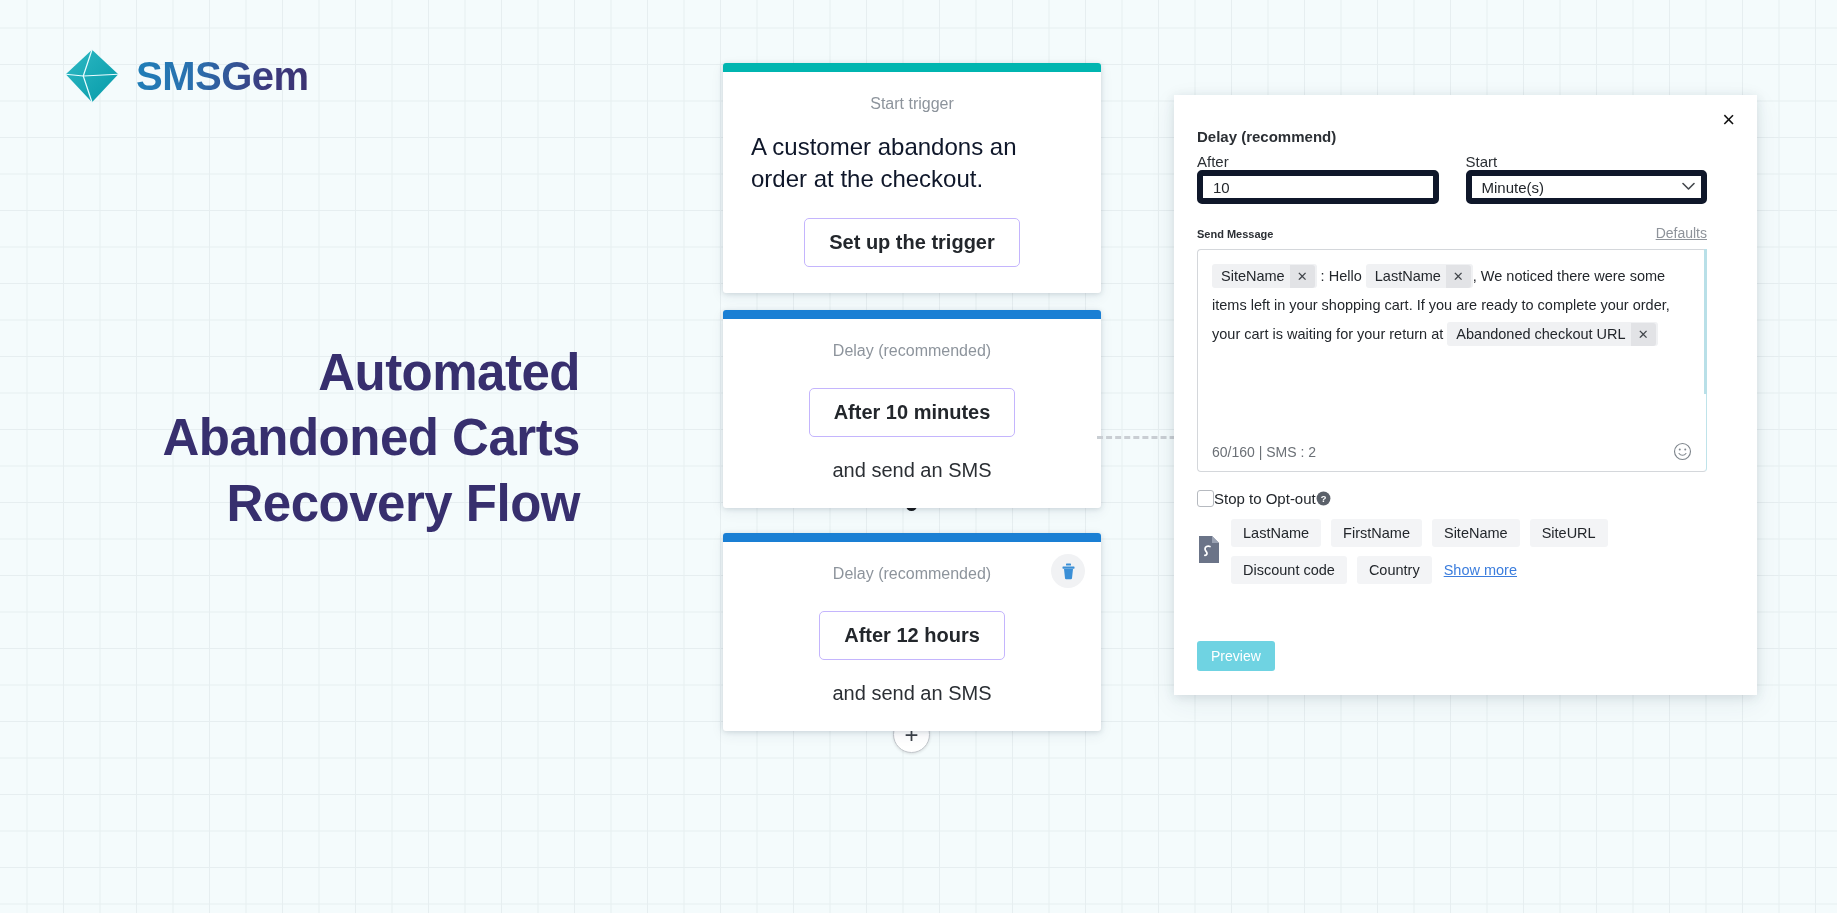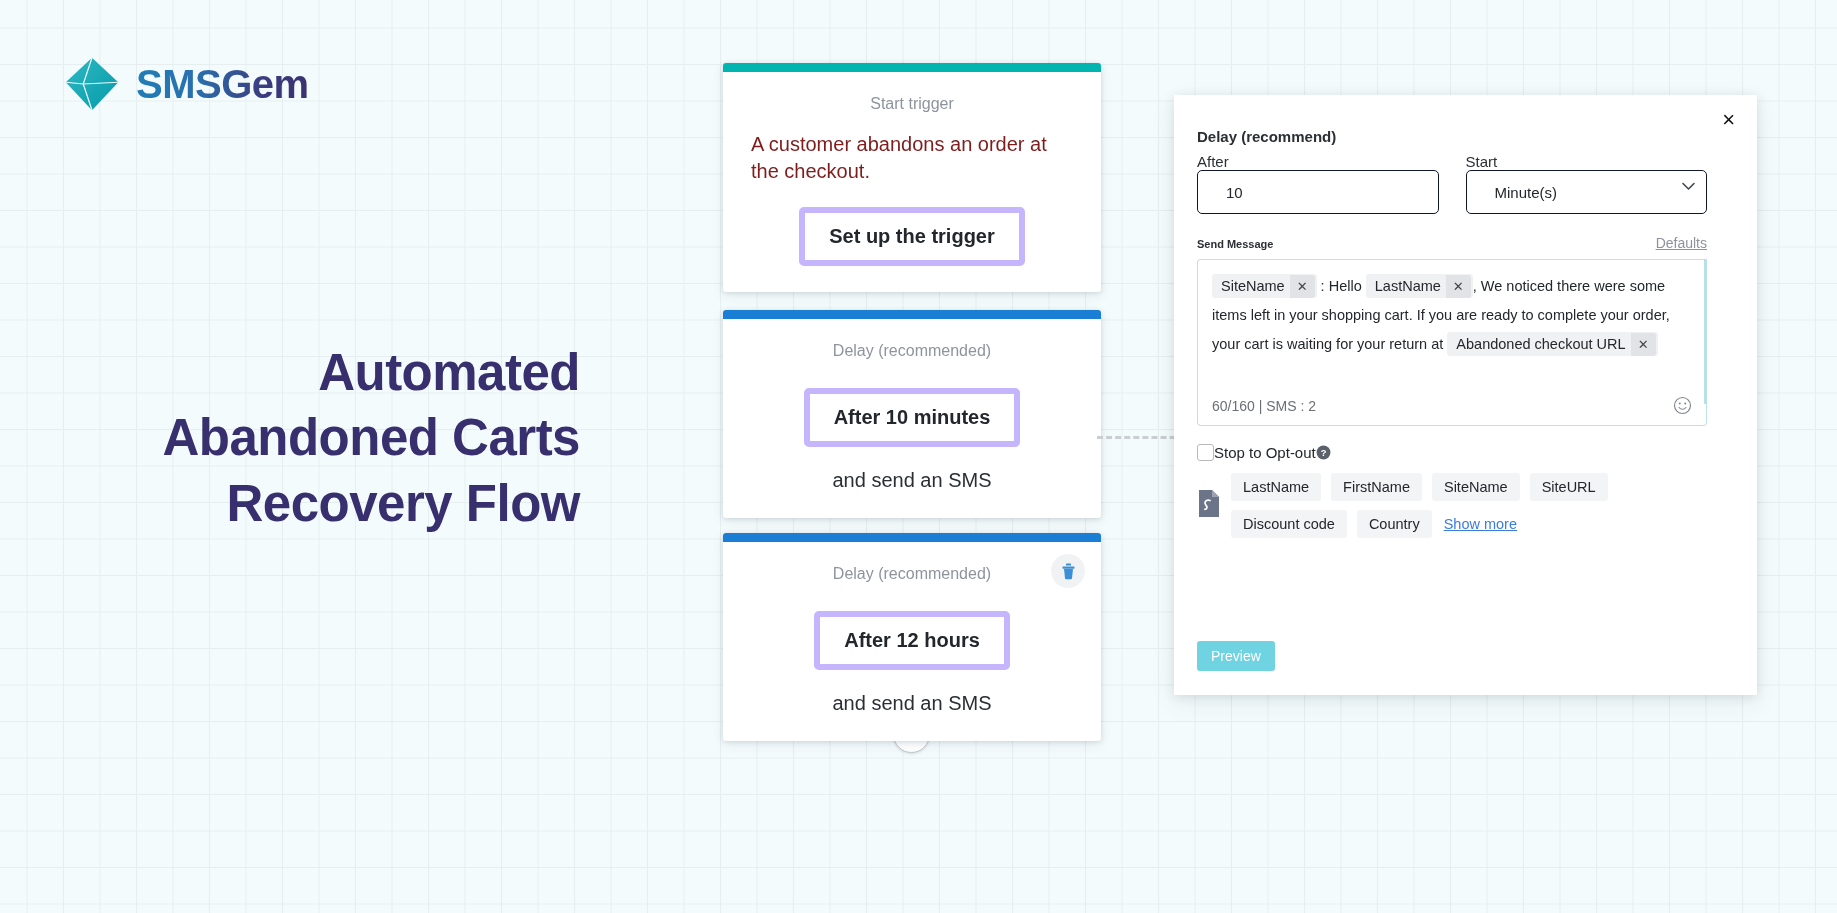--- a/index.html
+++ b/index.html
@@ -12,21 +12,21 @@
       linear-gradient(to bottom, #e6eef0 1px, transparent 1px);
     background-size: 36.5px 36.5px;
     background-position: -10px -9px;
     position: relative;
   }
 
   
   .brand {
     position: absolute;
     left: 64px; top: 48px;
-    display: flex; align-items: center; gap: 16px; margin-top: 8px;
+    display: flex; align-items: center; gap: 16px;
   }
   .brand-mark { width: 56px; height: 56px; display: block; }
   .brand-name {
     font-size: 40px; font-weight: bold; letter-spacing: -0.5px;
     background: linear-gradient(100deg, #1f7fb8 0%, #2a6fae 35%, #3c3a7e 75%, #3a3170 100%);
     -webkit-background-clip: text; background-clip: text;
     -webkit-text-fill-color: transparent; color: #33306e;
   }
 
   .headline {
@@ -52,28 +52,28 @@
     box-shadow: 0 1px 5px rgba(40,60,80,.16), 0 4px 14px rgba(40,60,80,.07);
     overflow: hidden;
     margin-top: 35px;
   }
   .card-bar { height: 9px; width: 100%; }
   .card-body { padding: 16px 26px 26px; text-align: center; position: relative; }
   .card-kicker {
     font-size: 16px; color: #8d949c; margin-top: 7px; margin-bottom: 6px;
   }
   .card-desc {
-    font-size: 20px; color: #7f1d1d; line-height: 1.35;
+    font-size: 24px; color: #0f172a; line-height: 1.35;
     text-align: left; padding: 12px 2px 0;
   }
   .card-btn {
     display: inline-block;
     margin-top: 22px;
     padding: 12px 24px;
-    border: 6px solid #c4b5fd;
+    border: 1px solid #c4b5fd;
     border-radius: 5px;
     background: #fff;
     font-size: 20px; font-weight: bold; color: #23272c;
     cursor: pointer;
     font-family: inherit;
   }
   .card-sub { margin-top: 22px; font-size: 20px; color: #2b2f34; }
 
   .trash-btn {
     position: absolute; right: 16px; top: 12px;
@@ -121,23 +121,23 @@
   }
   .panel-inner { padding: 33px 50px 0 23px; }
 
   .field-group-title {
     font-size: 15px; font-weight: bold; color: #2b2f34; margin-bottom: 8px;
   }
   .row { display: flex; gap: 27px; }
   .col { flex: 1; }
   .label { font-size: 15px; color: #2b2f34; display: block; }
   .input, .select {
-    width: 100%; height: 44px;
-    border: 1px solid #0f172a; border-radius: 5px;
-    padding: 0 28px;
+    width: 100%; height: 34px;
+    border: 6px solid #0f172a; border-radius: 5px;
+    padding: 0 10px;
     font-size: 15px; color: #23272c; background: #fff;
     font-family: inherit;
   }
   .select-wrap { position: relative; border-radius: 8px; }
   .select { appearance: none; -webkit-appearance: none; padding-right: 30px; cursor: pointer; }
   .chev {
     position: absolute; right: 12px; top: 12px; pointer-events: none;
   }
 
   .msg-head {
@@ -145,21 +145,21 @@
     margin-top: 21px; margin-bottom: 8px;
   }
   .msg-title { font-size: 11px; font-weight: bold; color: #2b2f34; }
   .msg-defaults {
     font-size: 14px; color: #8e939a; text-decoration: underline; cursor: pointer;
   }
 
   .msg-box {
     border: 1px solid #d4d7db; border-right-color: #bfe3ea;
     border-radius: 4px;
-    height: 167px; position: relative;
+    height: 223px; position: relative;
     padding: 12px 14px 0 14px;
   }
   .msg-box::after {
     content: ""; position: absolute; right: -1px; top: -1px;
     width: 3px; height: 145px; background: #b9e0e8;
   }
   .msg-text {
     font-size: 14.5px; color: #23272c; line-height: 2.0;
   }
   .token {

